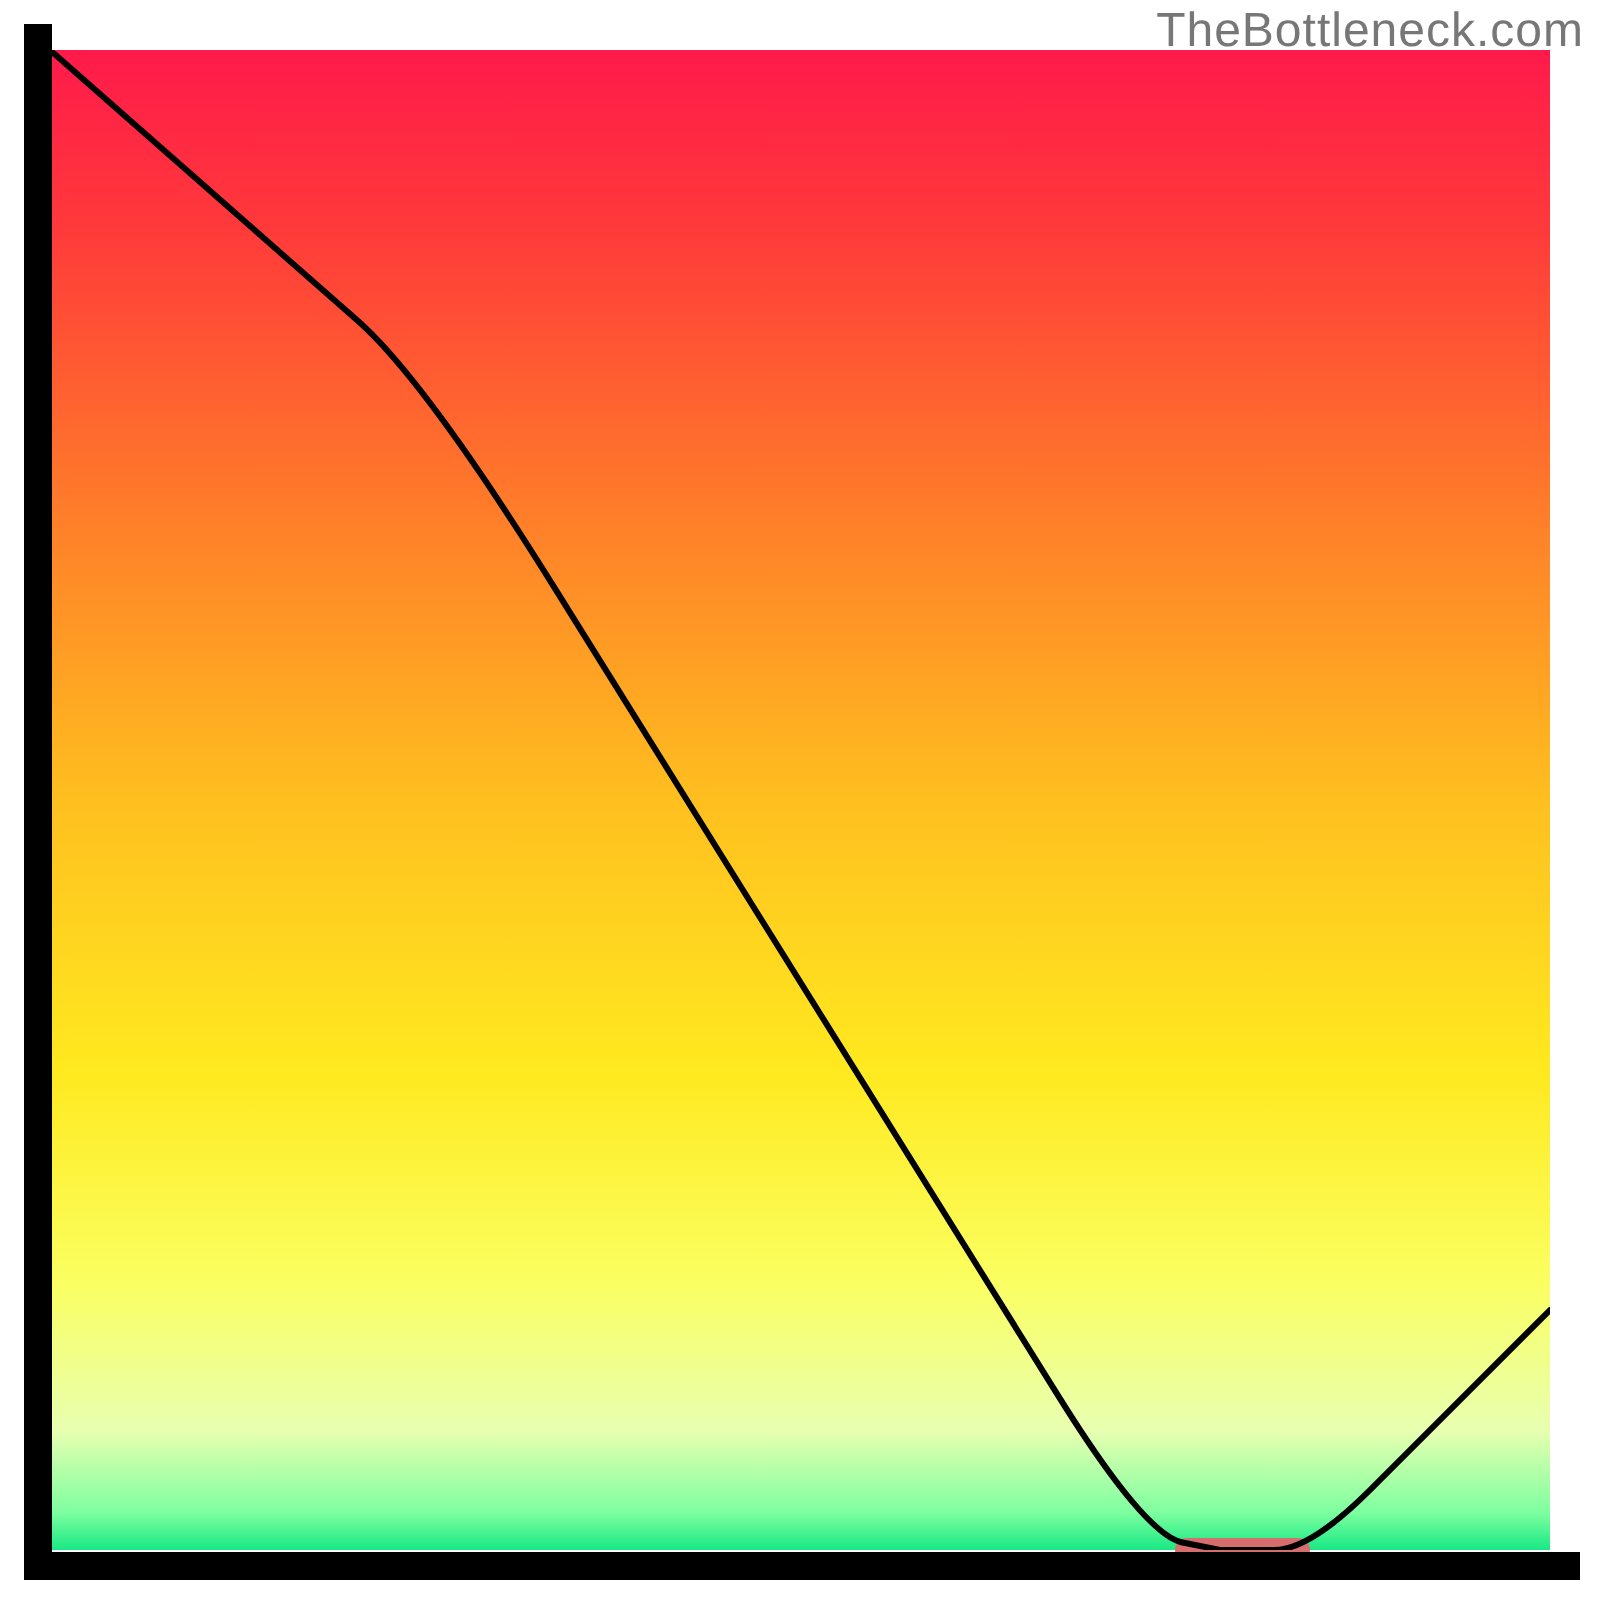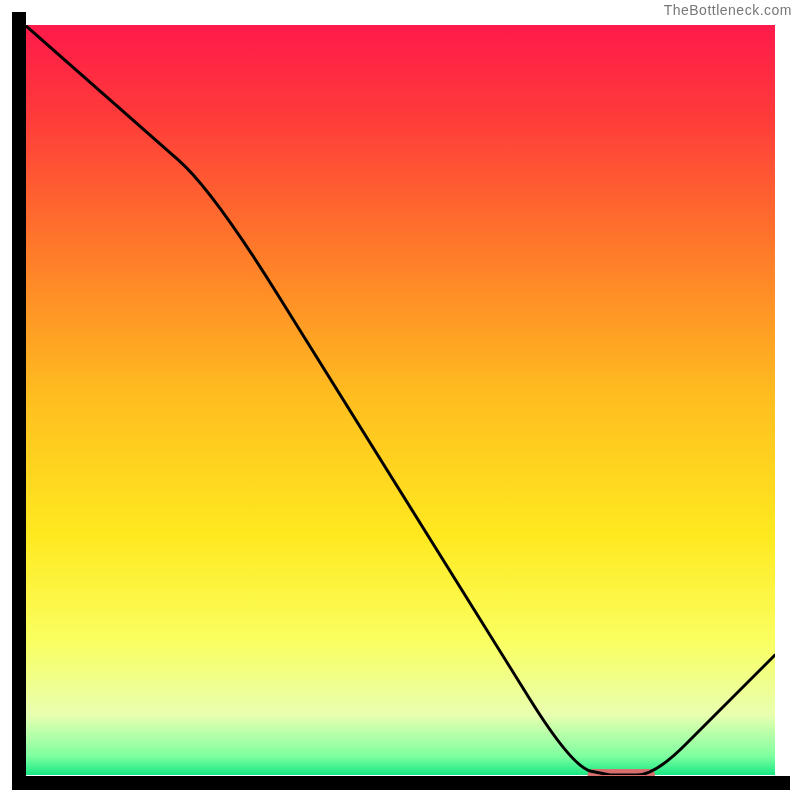--- a/index.html
+++ b/index.html
@@ -18,21 +18,21 @@
   svg {
     position: absolute;
     inset: 0;
     display: block;
   }
   .watermark {
     position: absolute;
     top: 2px;
     right: 8px;
     font-family: Arial, Helvetica, sans-serif;
-    font-size: 14px;
+    font-size: 24px;
     letter-spacing: 0.5px;
     color: #777;
     font-weight: 500;
   }
 </style>
 </head>
 <body>
 
 <div class="stage">
 

